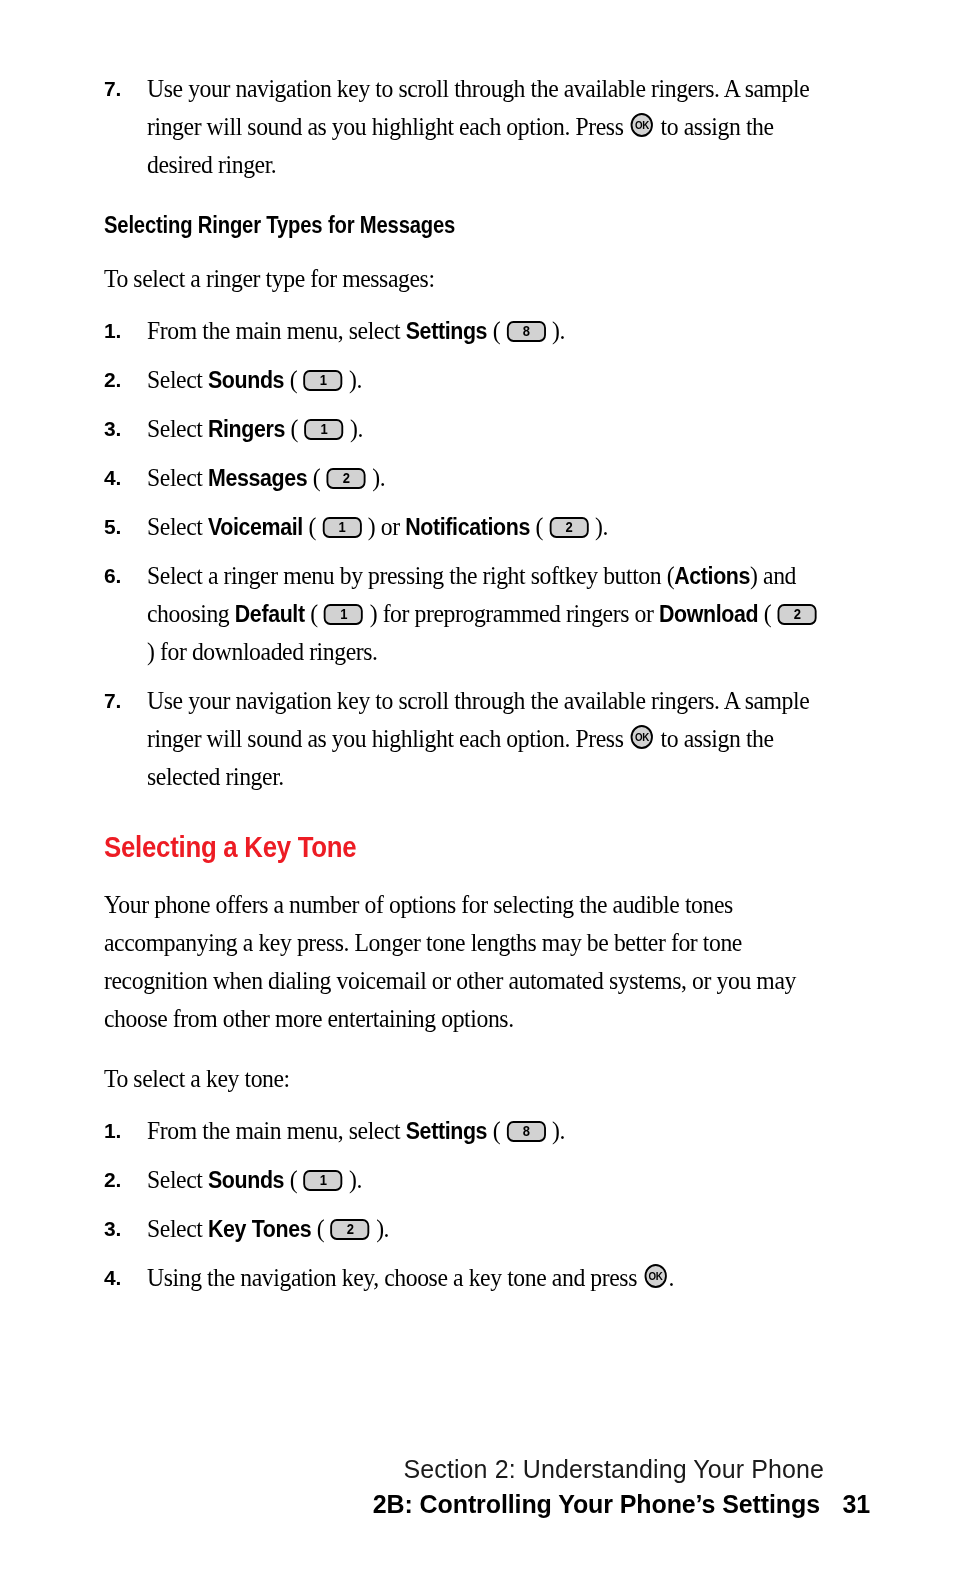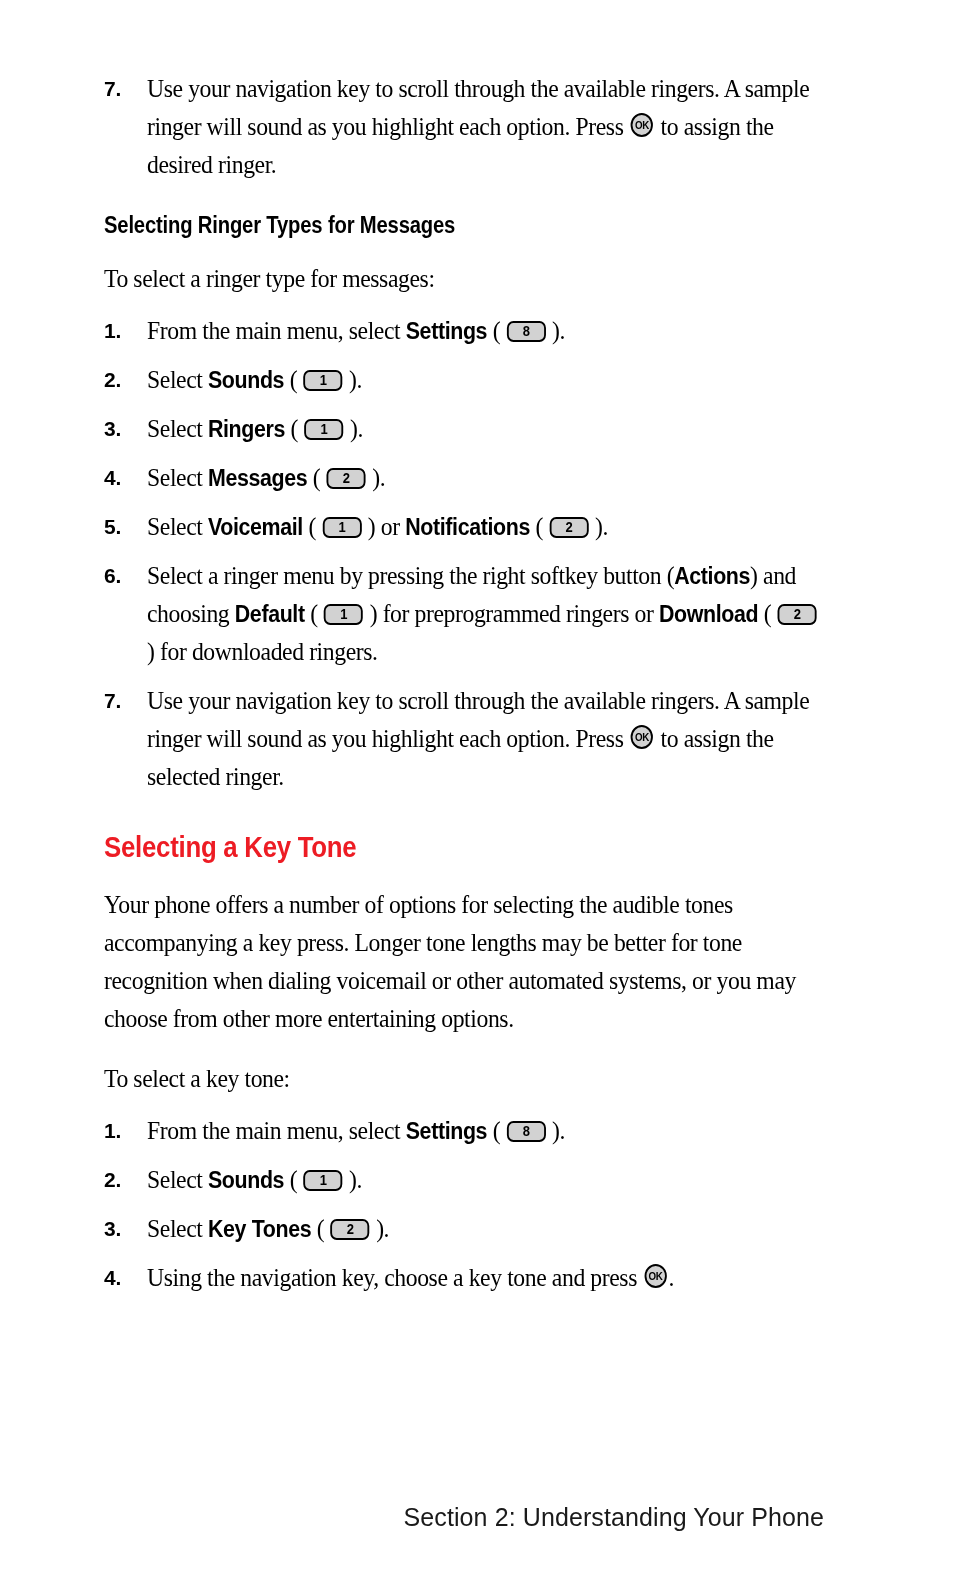--- a/index.html
+++ b/index.html
@@ -185,21 +185,21 @@
     font-size: 10.5px;
     letter-spacing: -0.4px;
     color: #000;
   }
 
   
   .footer {
     position: absolute;
     left: 104px;
     right: 84px;
-    bottom: 56px;
+    bottom: 68px;
     text-align: right;
   }
   .footer-line1 {
     font-family: "Liberation Sans", "DejaVu Sans", sans-serif;
     font-weight: normal;
     font-size: 25px;
     line-height: 34px;
     color: #1a1a1a;
     letter-spacing: 0.1px;
     padding-right: 46px;
@@ -299,15 +299,16 @@
       <li>
         <span class="num">4.</span>
         <span class="itemtext"><span>Using the navigation key, choose a key tone and press </span><span class="okkey"><span class="ring"></span><span class="oklbl">OK</span></span><span>.</span></span>
       </li>
     </ol>
 
   </div>
 
   <div class="footer">
     <div class="footer-line1">Section 2: Understanding Your Phone</div>
+    <div class="footer-line2"><span>2B: Controlling Your Phone’s Settings</span><span class="footer-pageno">31</span></div>
   </div>
 
 </div>
 
 </body></html>

